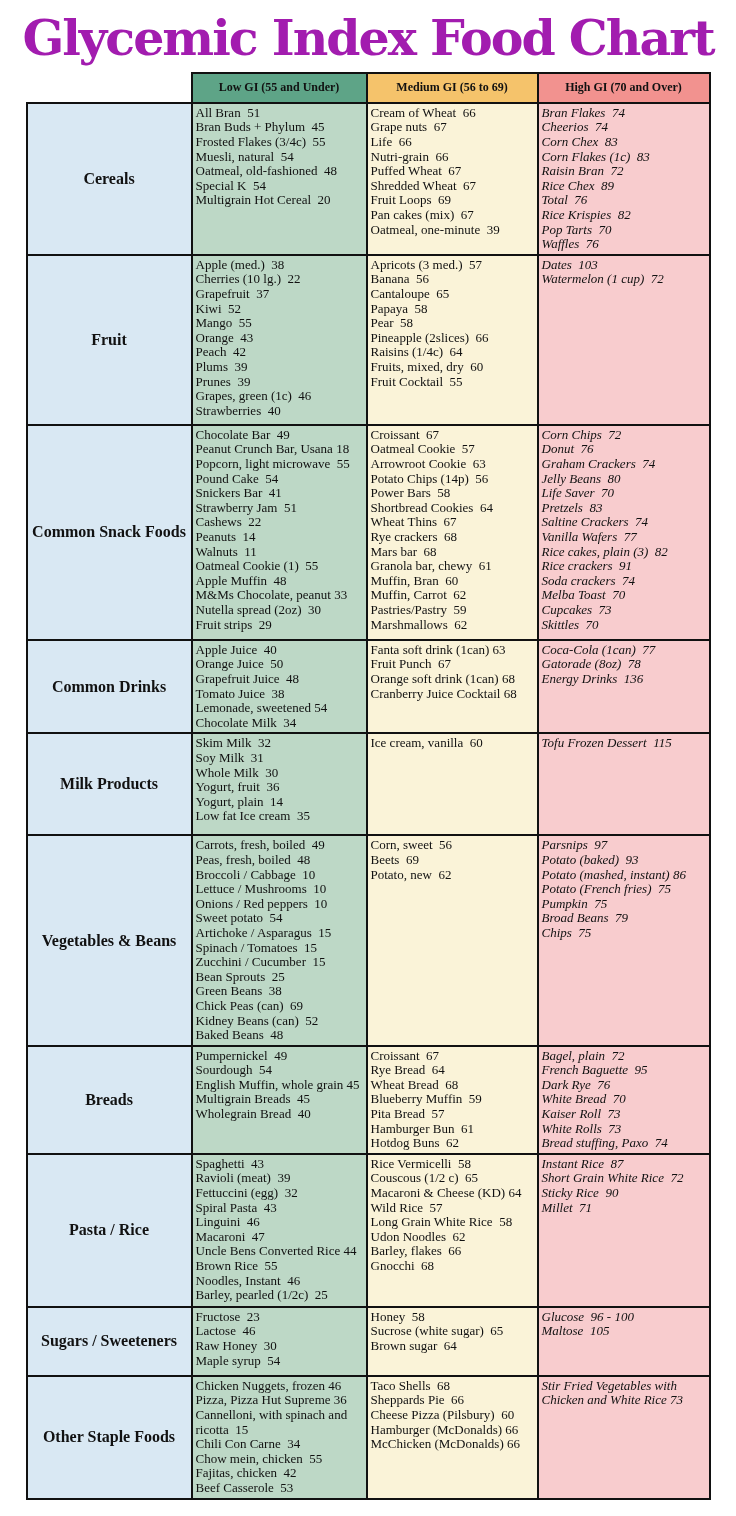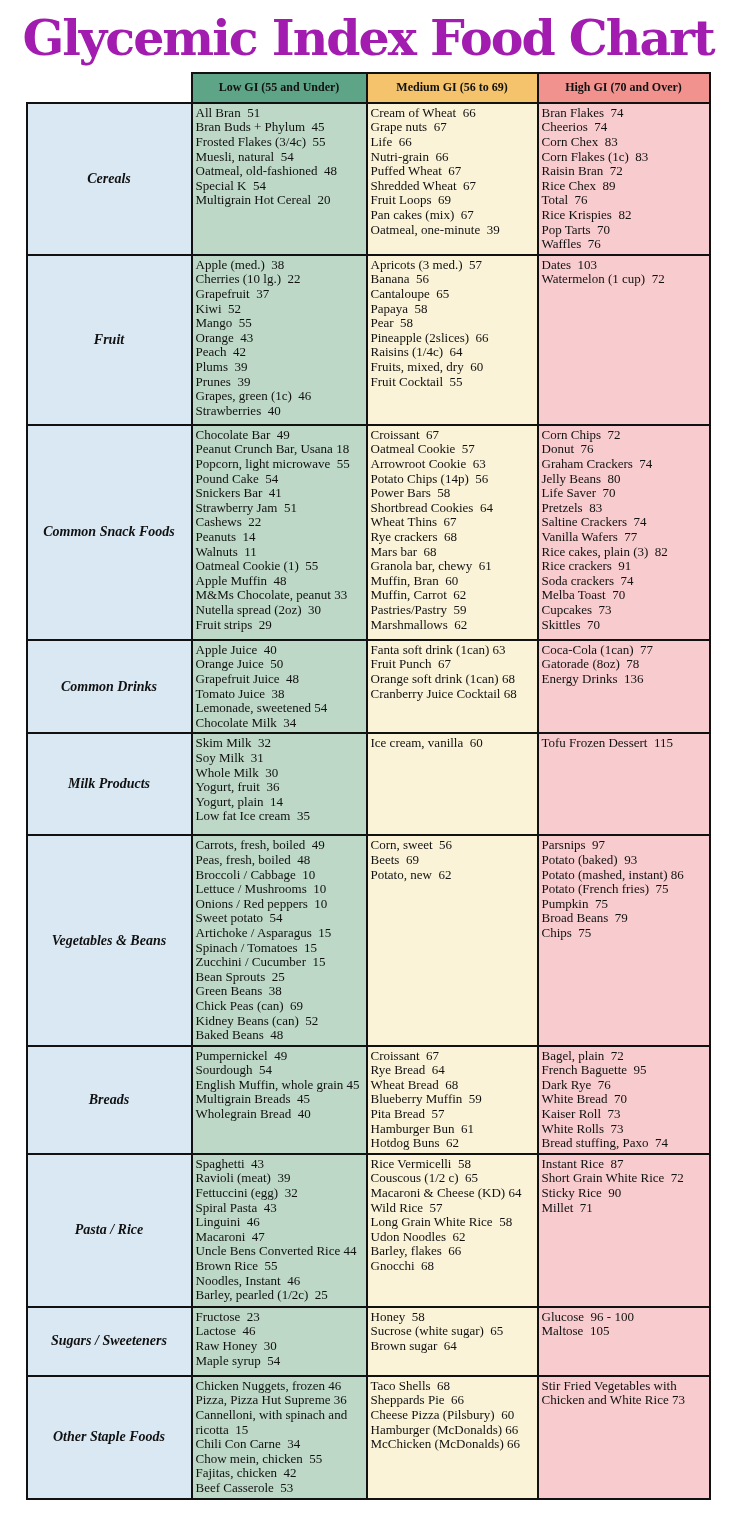--- a/index.html
+++ b/index.html
@@ -39,32 +39,31 @@
     text-align:center;
     height:24px;
     vertical-align:middle;
   }
   .low-head{background:var(--low-header);}
   .medium-head{background:var(--medium-header);}
   .high-head{background:var(--high-header);}
   .cat-cell{
     background:var(--category-cell);
     font-weight:bold;
-    font-size:14px;
+    font-size:16px;
     text-align:center;
     vertical-align:middle;
-    font-style:italic;
   }
   .data-cell{
     vertical-align:top;
     text-align:left;
   }
   .low-cell{background:var(--low-cell);}
   .medium-cell{background:var(--medium-cell);}
-  .high-cell{background:var(--high-cell);}
+  .high-cell{background:var(--high-cell);font-style:italic;}
   .entry{
     font-size:13px;
     line-height:14.6px;
     white-space:pre-wrap;
   }
   
   tbody tr:nth-child(1){height:145px;}
   tbody tr:nth-child(2){height:170px;}
   tbody tr:nth-child(3){height:215px;}
   tbody tr:nth-child(4){height:93px;}

